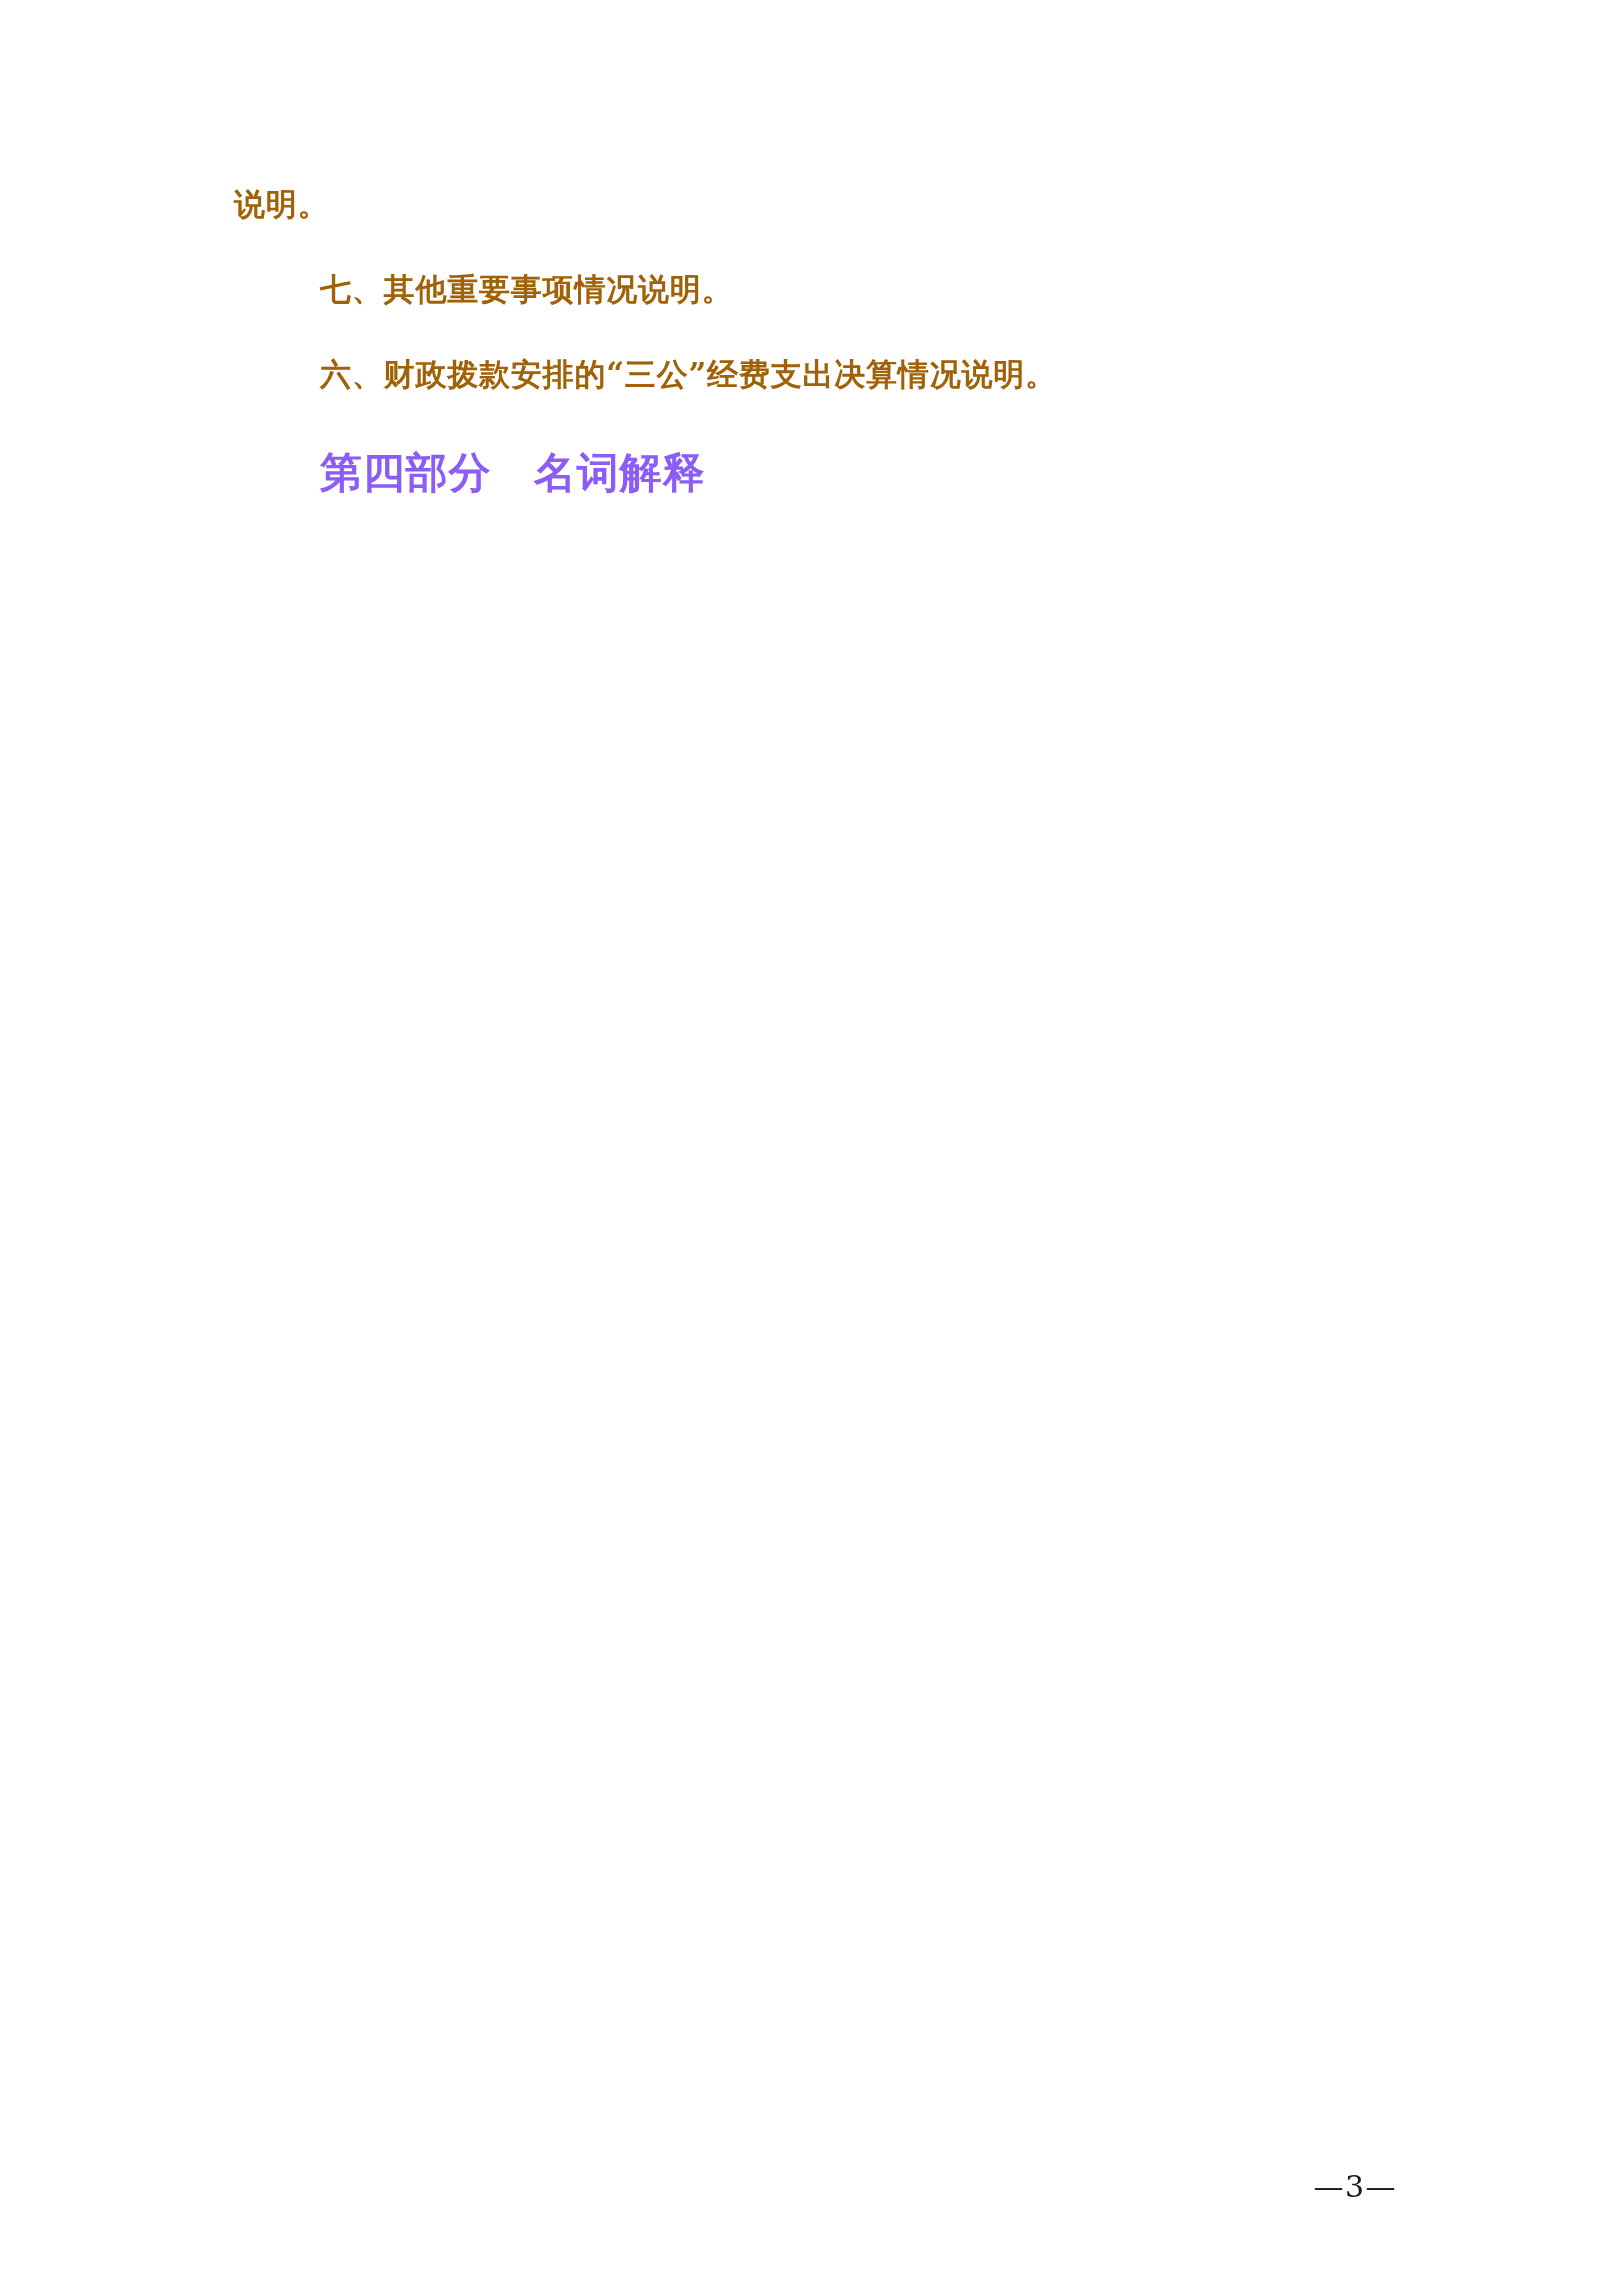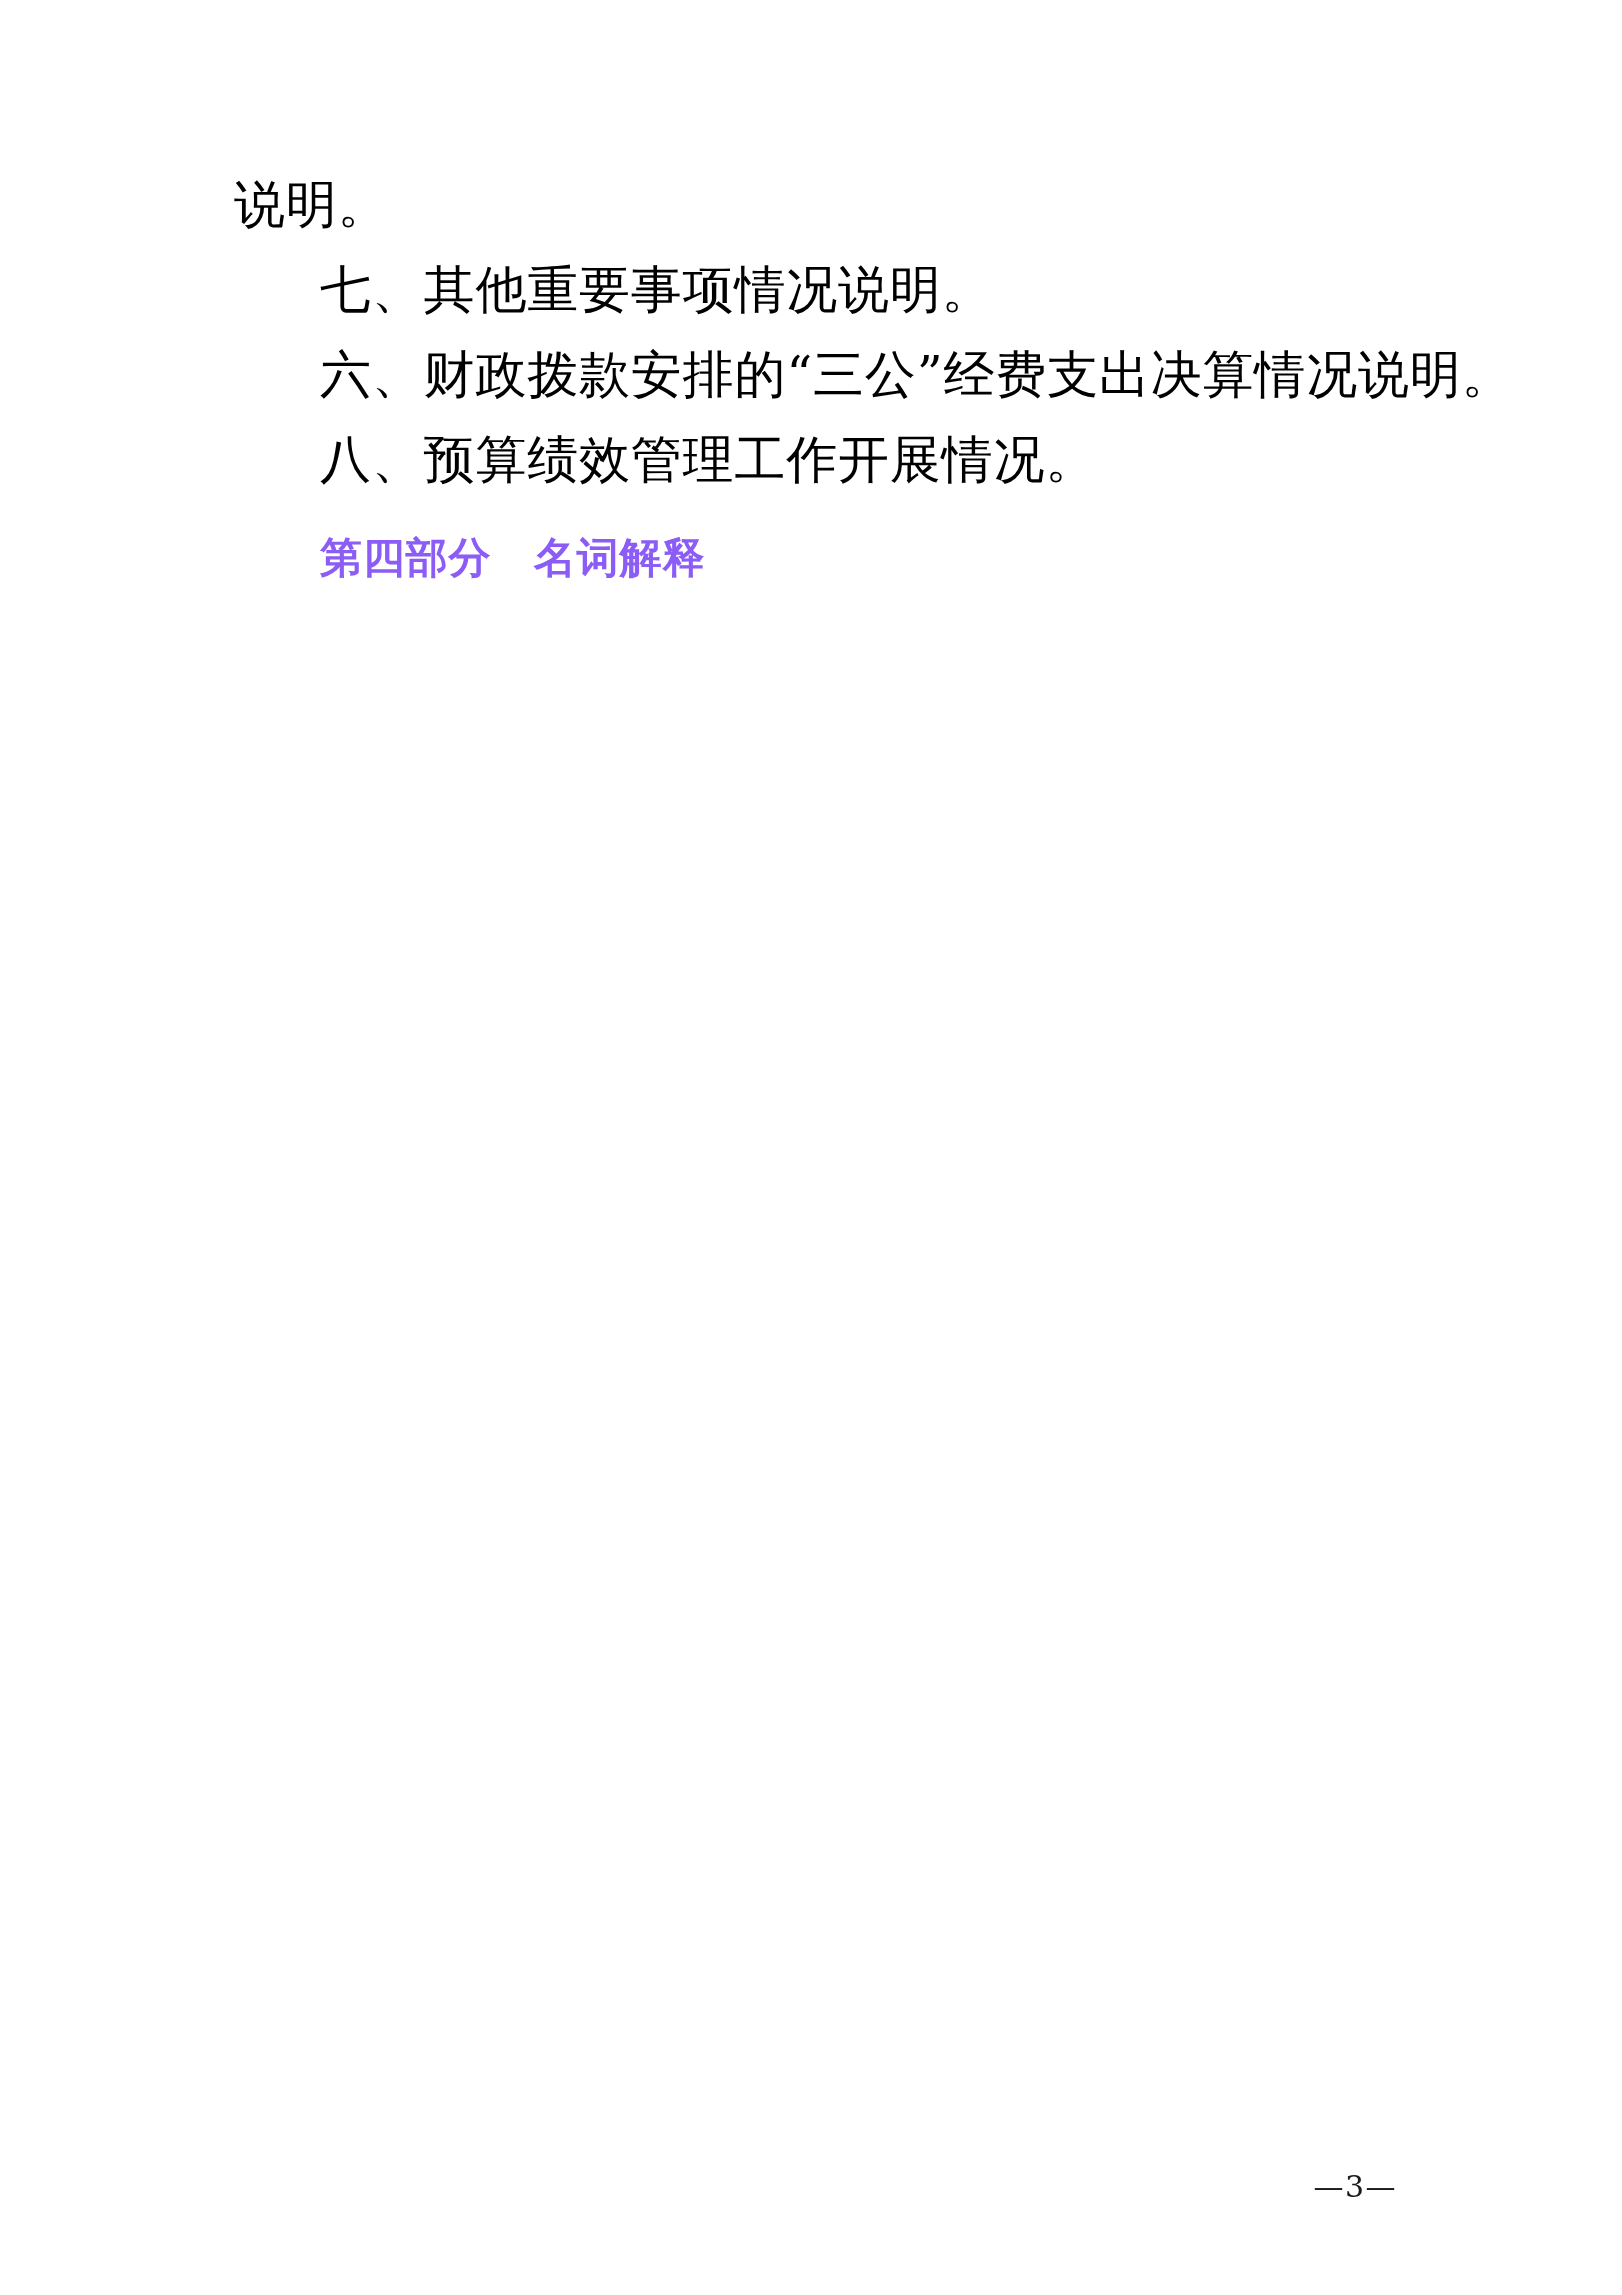--- a/index.html
+++ b/index.html
@@ -19,25 +19,26 @@
     overflow: hidden;
     box-sizing: border-box;
   }
   .content {
     position: absolute;
     left: 234px;
     top: 162px;
     width: 1178px;
   }
   .line {
-    font-size: 51px;
+    font-size: 31px;
     line-height: 85px;
     letter-spacing: 0.8px;
     white-space: pre;
-    color: #000000;
+    color: #a16207;
+    font-weight: bold;
   }
   .line.indent {
     text-indent: 86px;
   }
   .section-title {
     font-family: Liberation Mono, monospace;
     font-weight: bold;
     font-size: 42px;
     line-height: 91px;
     letter-spacing: 0.8px;
@@ -57,18 +58,17 @@
   }
 </style>
 </head>
 <body>
 
 <div class="page">
   <div class="content">
     <div class="line">说明。</div>
     <div class="line indent">七、其他重要事项情况说明。</div>
     <div class="line indent">六、财政拨款安排的“三公”经费支出决算情况说明。</div>
-    <div class="line indent">八、预算绩效管理工作开展情况。</div>
     <div class="section-title">第四部分　名词解释</div>
   </div>
   <div class="page-number">—3—</div>
 </div>
 
 
 </body></html>

